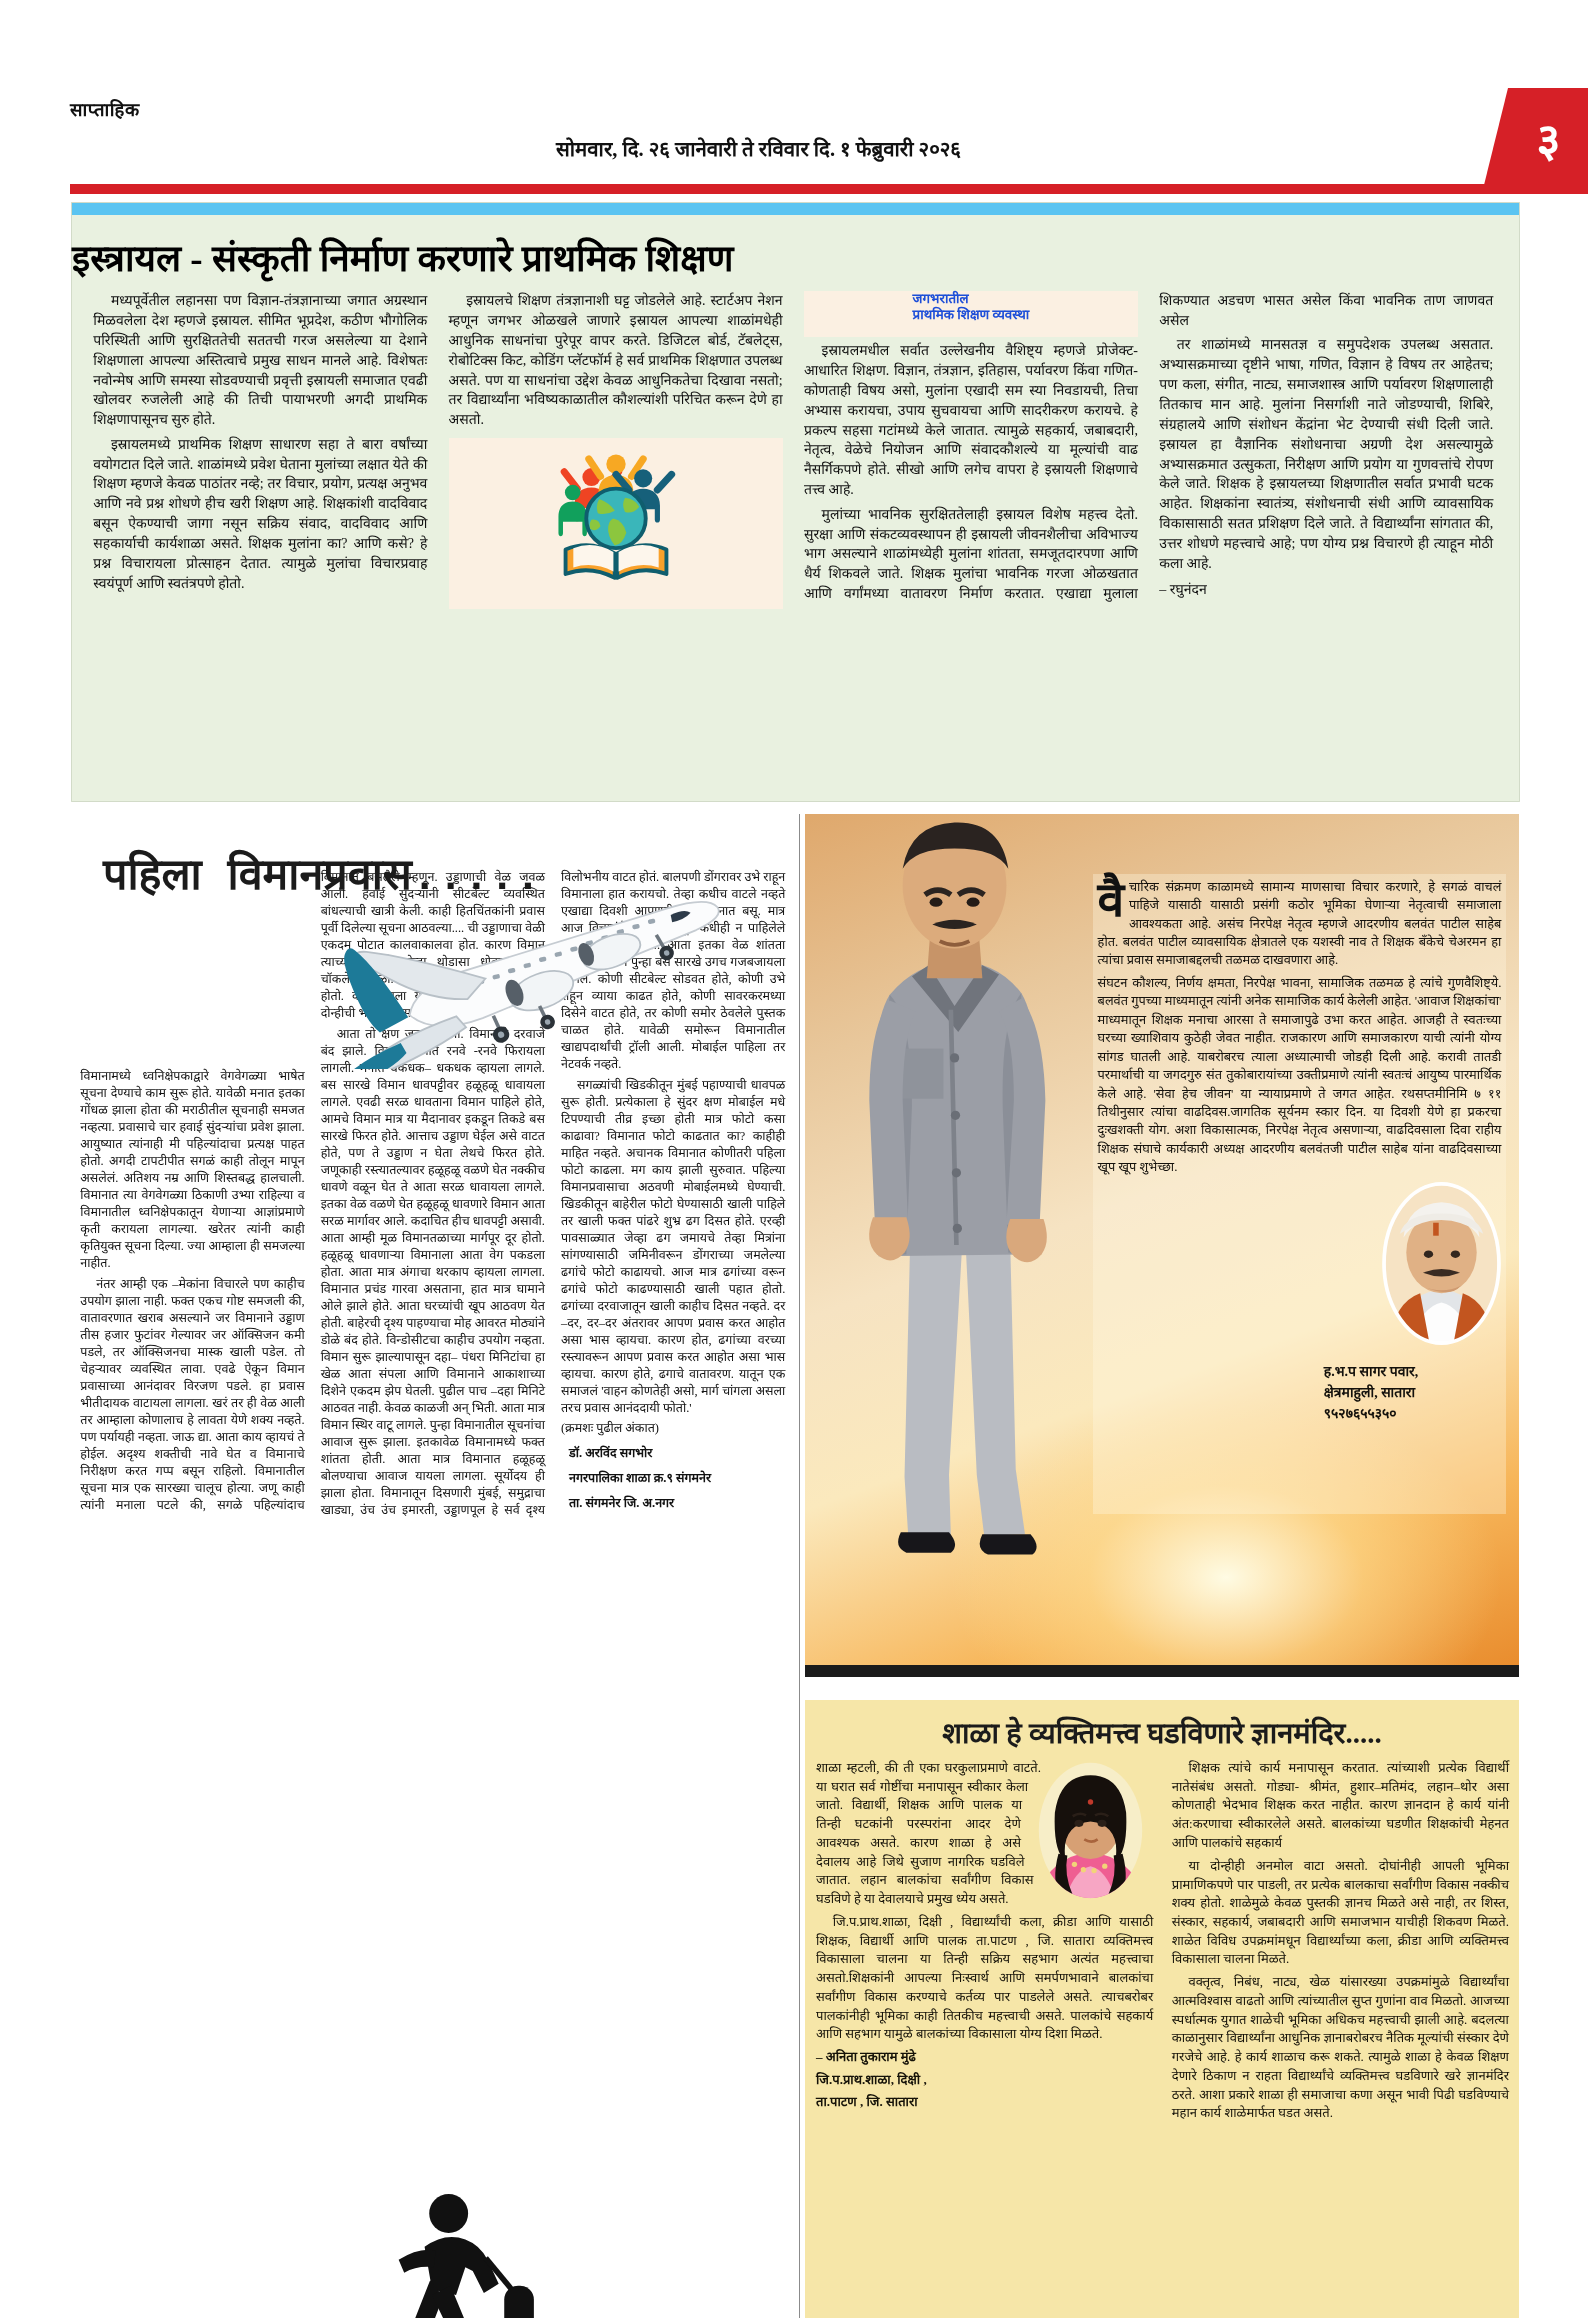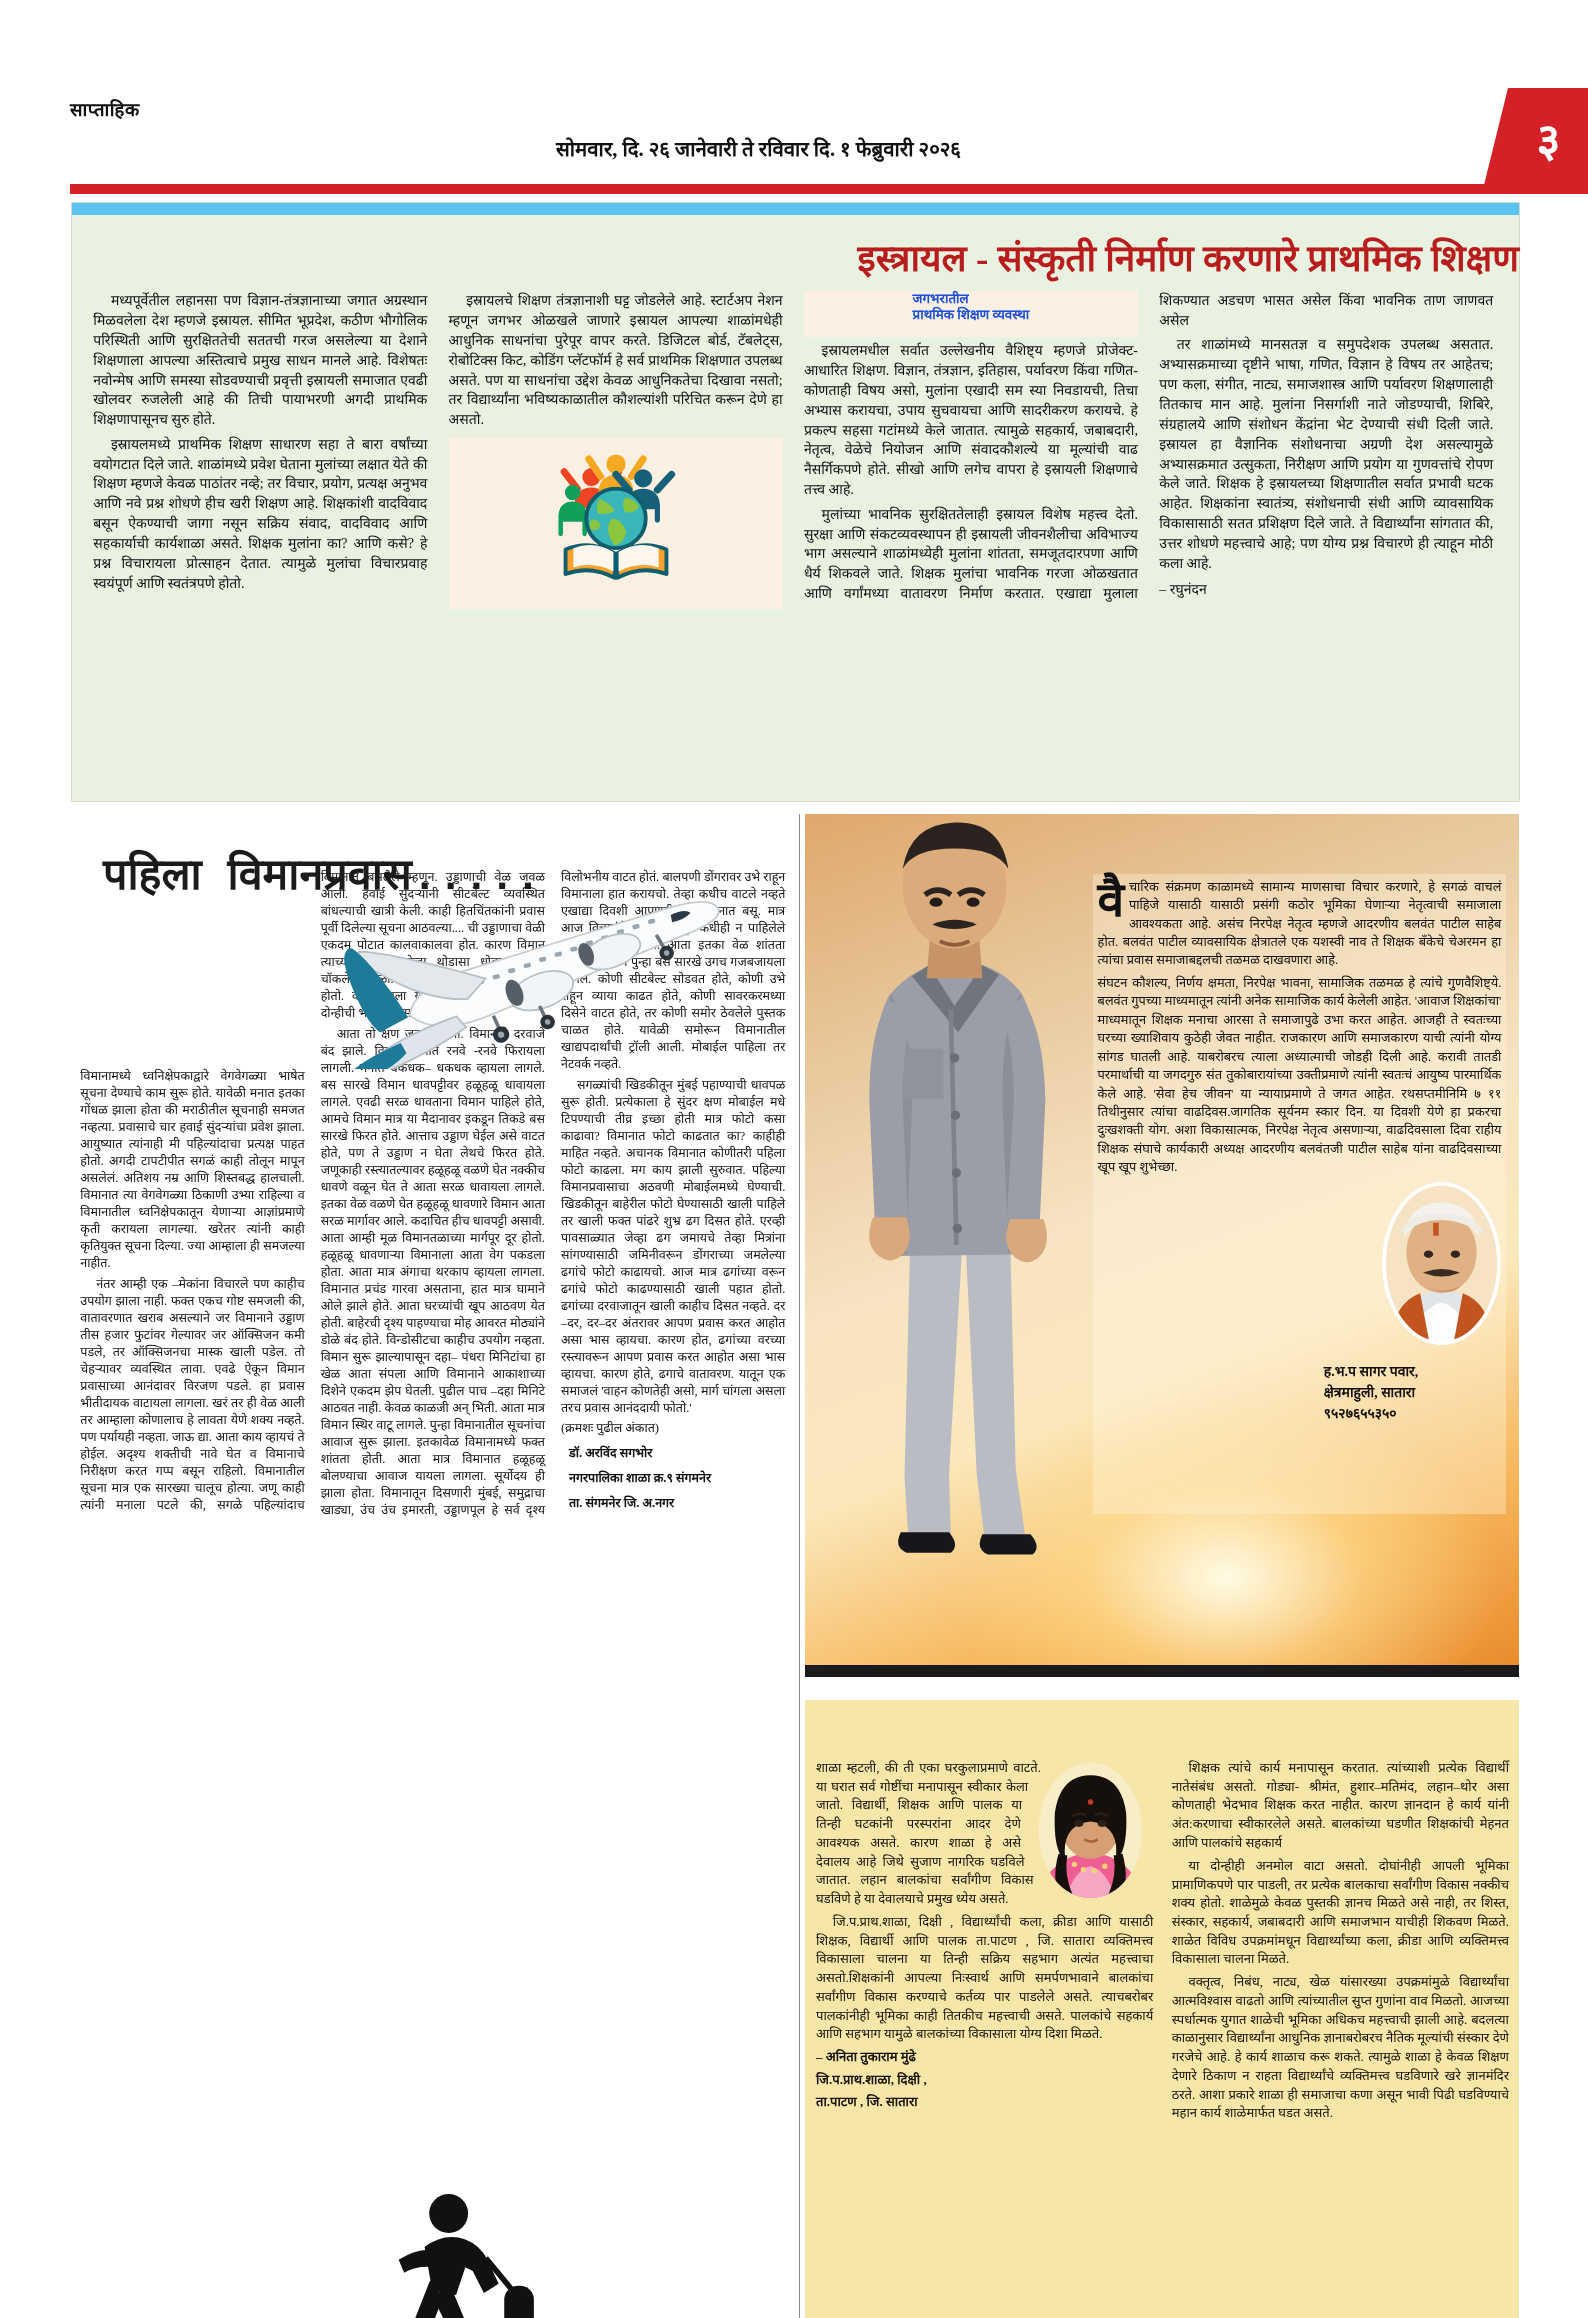--- a/index.html
+++ b/index.html
@@ -46,23 +46,23 @@
     position:absolute;left:70px;top:184px;width:1519px;height:10.2px;background:#d62027;
   }
 
   
   .art1{
     position:absolute;left:72px;top:203px;width:1447px;height:598px;
     background:#e9f1e0;box-shadow:0 0 0 0.9px #ced8c2;
   }
   .art1 .topbar{position:absolute;left:0;top:0;width:100%;height:12px;background:#5bc4f1;}
   .art1 h1{
-    position:absolute;left:0;width:100%;top:28px;margin:0;text-align:right;
-    font-family:"Liberation Serif","DejaVu Serif",serif;
-    font-size:37px;font-weight:bold;color:#b91c1c;letter-spacing:0px;
+    position:absolute;left:0;width:100%;top:28px;margin:0;text-align:left;
+    font-family:"Liberation Serif","DejaVu Serif",serif;
+    font-size:37px;font-weight:bold;color:#000000;letter-spacing:0px;
   }
   .a1cols{
     position:absolute;left:21.3px;top:88px;width:1400px;height:492px;
     column-count:4;column-gap:21.3px;
     font-size:14px;line-height:1.42;color:#111;text-align:justify;
     font-family:"Liberation Serif","DejaVu Serif",serif;
     text-align-last:left;
   }
   .a1cols p{margin:0 0 4.6px 0;text-indent:17.6px;}
   .a1cols p.sign{text-align:right;text-indent:0;margin-top:6.5px;}
@@ -406,20 +406,21 @@
 
     <div class="a3-sign">
       <div>ह.भ.प सागर पवार,</div>
       <div>क्षेत्रमाहुली, सातारा</div>
       <div>९५२७६५५३५०</div>
     </div>
     <div class="a3-bottomrule"></div>
   </div>
 
   <div class="art4">
+    <h1>शाळा हे व्यक्तिमत्त्व घडविणारे ज्ञानमंदिर.....</h1>
     <div class="a4cols">
       <p class="noind">
         <span class="a4-photo-wrap">
           <svg class="a4-photo" viewBox="0 0 140 156">
             <defs>
                 <clipPath id="ovalclip2">
                   <ellipse cx="70" cy="78" rx="58" ry="76"></ellipse>
                 </clipPath>
               </defs>
             <g clip-path="url(#ovalclip2)">

